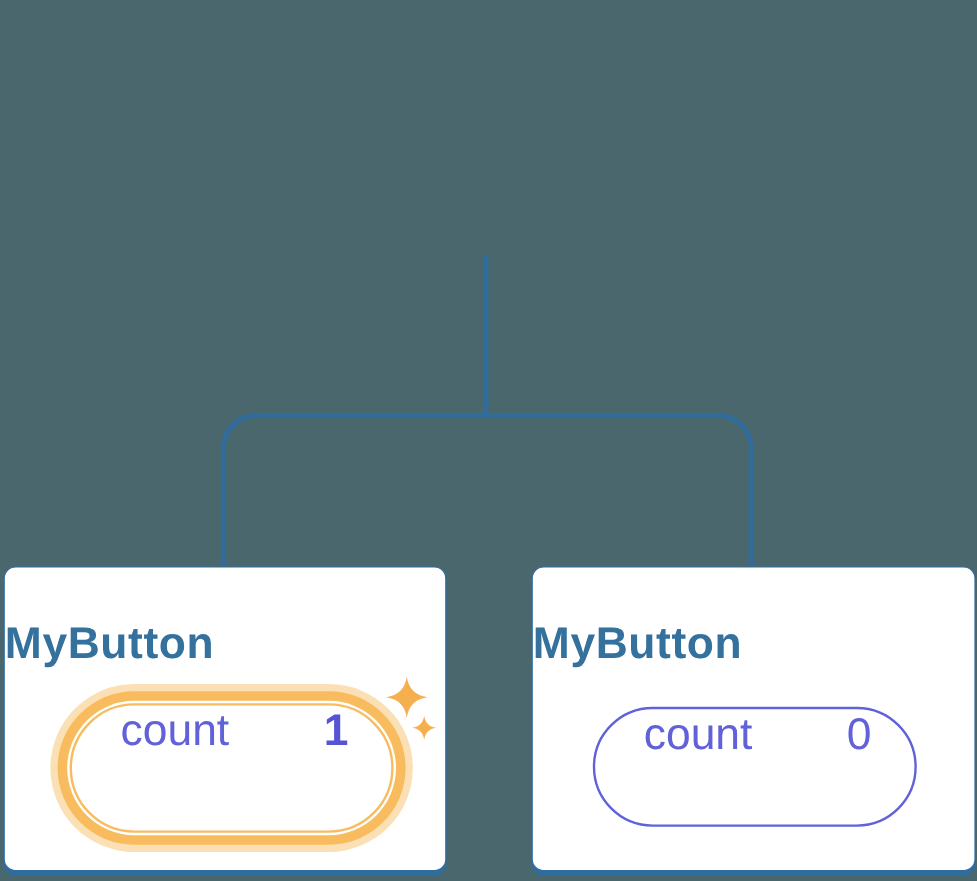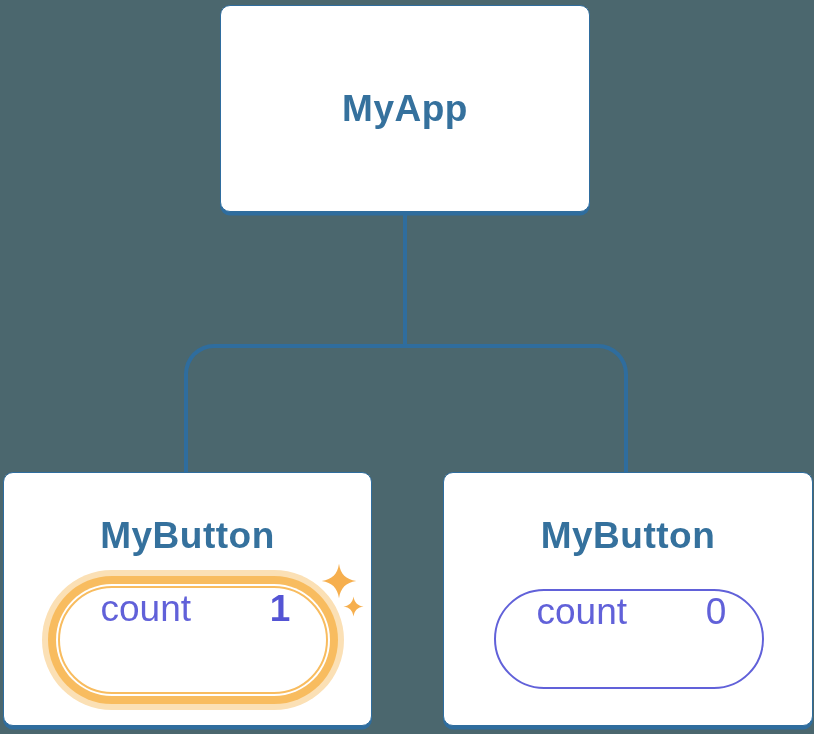--- a/index.html
+++ b/index.html
@@ -27,21 +27,20 @@
   .card-child-right { left: 443px; top: 472px; width: 370px; height: 254px; }
   .node-label {
     font-size: 37px;
     font-weight: 700;
     letter-spacing: 0.5px;
     color: var(--node-text-blue, #35719D);
   }
   .child-title {
     position: absolute;
     top: 42px; left: 0; width: 100%;
-    text-align: center;
   }
   .connector-stem {
     position: absolute;
     left: 403px; top: 213px;
     width: 4px; height: 135px;
     background: var(--connector-blue, #2F6D9E);
   }
   .connector-bracket {
     position: absolute;
     left: 184px; top: 344px;
@@ -91,23 +90,20 @@
   .sparkle { position: absolute; color: var(--sparkle-orange, #F6AF4E); }
   .sparkle svg { display: block; width: 100%; height: 100%; }
   .sparkle-large { left: 317px; top: 90px;  width: 36px; height: 36px; }
   .sparkle-small { left: 339px; top: 123px; width: 21px; height: 21px; }
 </style>
 </head>
 <body>
 
 <div class="stage">
 
-  <div class="card card-root">
-    <div class="node-label">MyApp</div>
-  </div>
 
   <div class="connector-stem"></div>
   <div class="connector-bracket"></div>
 
   <div class="card card-child-left">
     <div class="child-title node-label">MyButton</div>
 
     <div class="pill pill-highlighted">
       <div class="pill-key">count</div>
       <div class="pill-divider"></div>

